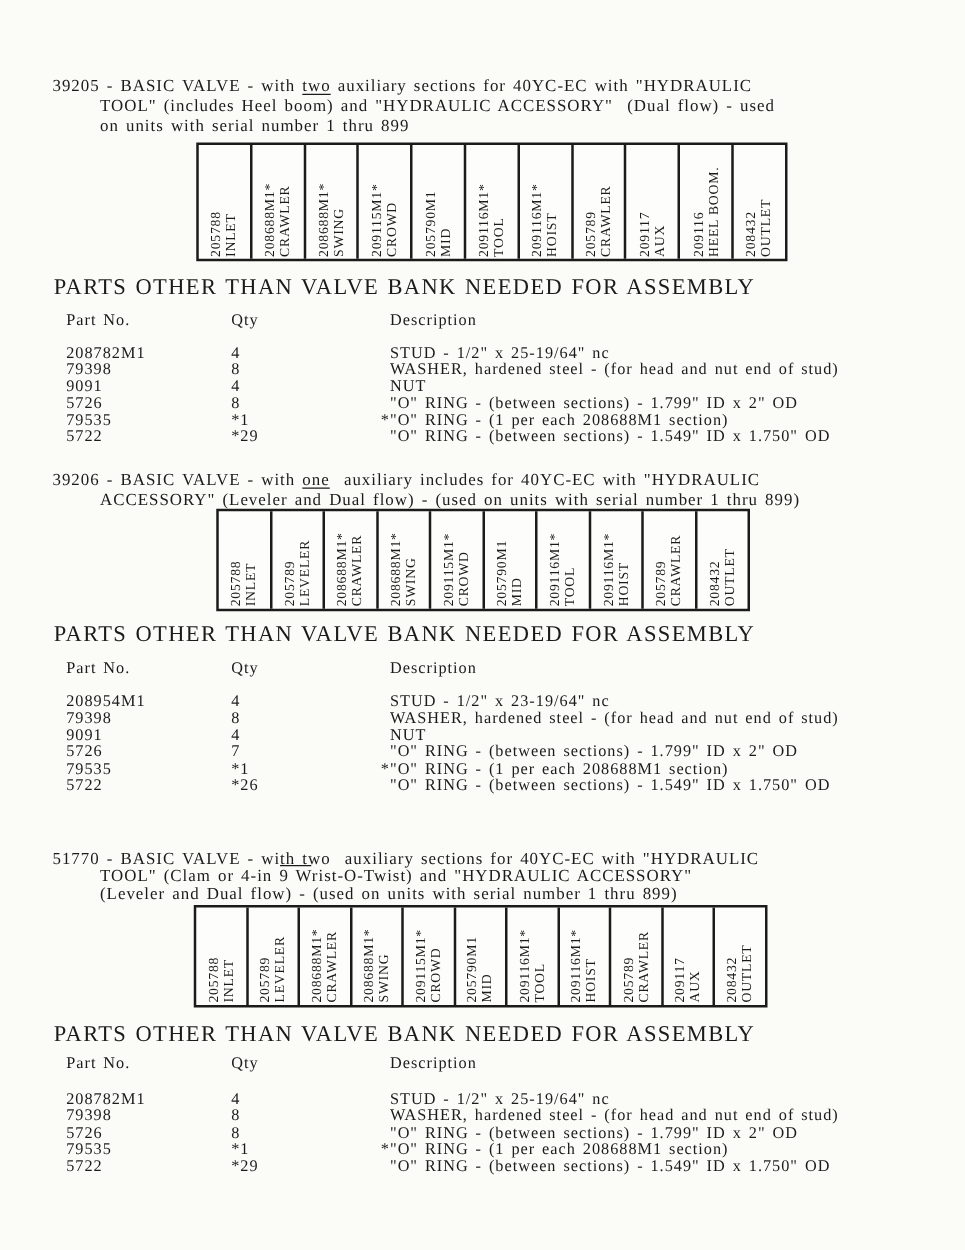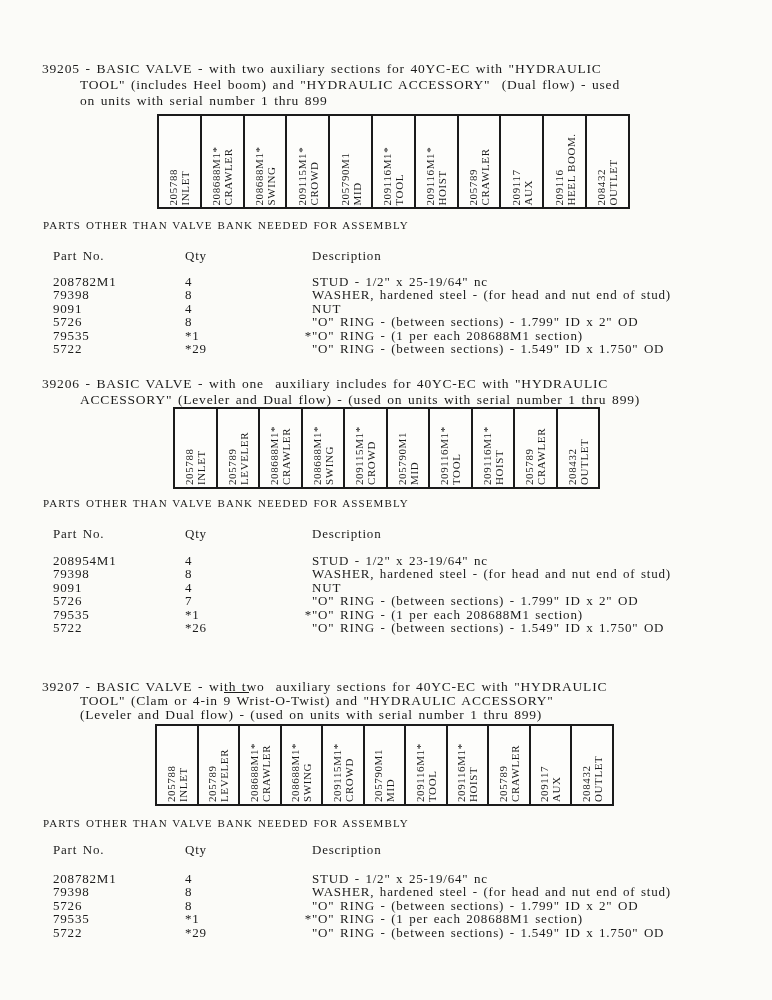--- a/index.html
+++ b/index.html
@@ -10,42 +10,42 @@
   }
   .sec{position:absolute;left:0;width:772px}
   .sec1{top:61px}.sec2{top:376px}.sec3{top:679px}
 
   .hl{position:absolute;white-space:pre;font-size:13.5px;letter-spacing:.8px;word-spacing:1.5px}
   .hl.l1{left:42px;top:0}
   .hl.l2{left:80px;top:16px}
   .hl.l3{left:80px;top:32px}
   .sec3 .hl.l2{top:14px}
   .sec3 .hl.l3{top:28px}
-  .um{text-underline-offset:2px}
+  .um{text-decoration:underline;text-underline-offset:2px}
   .om{border-top:1.5px solid #1b1b1b}
 
   .vtable{position:absolute;display:flex;border:2px solid #1b1b1b;background:#fdfdfb}
   .vcell{position:relative;border-left:2px solid #1b1b1b}
   .vcell:first-child{border-left:0}
   .sec1 .vcell{width:40.8px;height:91px}
   .sec2 .vcell{width:40.5px;height:78px}
   .sec3 .vcell{width:39.5px;height:78px}
   .sec1 .vtable{left:157px;top:53px}
   .sec2 .vtable{left:173px;top:31px}
   .sec3 .vtable{left:155px;top:45px}
   .vtext{
     position:absolute;left:50%;top:50%;
     transform:translate(-50%,-50%) rotate(-90deg);
     white-space:pre;text-align:left;
     font-size:11px;line-height:12px;letter-spacing:.6px;
   }
   .sec1 .vtext{width:87px}
   .sec2 .vtext,.sec3 .vtext{width:74px}
 
-  .pheading{position:absolute;left:43px;font-size:11px;letter-spacing:1.1px;word-spacing:1px;white-space:pre}
+  .pheading{position:absolute;left:43px;font-size:18px;letter-spacing:1.1px;word-spacing:1px;white-space:pre}
   .sec1 .pheading{top:158px}.sec2 .pheading{top:121px}.sec3 .pheading{top:138px}
 
   .cols,.prow{font-size:13px;letter-spacing:.8px;word-spacing:1.5px}
   .cols{position:absolute;left:0;width:100%;height:14px}
   .sec1 .cols{top:187px}.sec2 .cols{top:150px}.sec3 .cols{top:163px}
 
   .plist{position:absolute;left:0;width:100%}
   .sec1 .plist{top:213px}.sec2 .plist{top:177px}.sec3 .plist{top:192px}
   .prow{position:relative;height:13.4px}
 
@@ -235,21 +235,21 @@
       </div>
     <div class="prow">
         <span class="c-part">5722</span>
         <span class="c-qty">*26</span>
         <span class="c-desc"><i class="star"></i><span>"O" RING - (between sections) - 1.549" ID x 1.750" OD</span></span>
       </div>
   </div>
 </section>
 
 <section class="sec sec3">
-  <div class="hl l1"><span>39207 - BASIC VALVE - with two  auxiliary sections for 40YC-EC with "HYDRAULIC</span><span class="um"></span><span></span></div>
+  <div class="hl l1"><span>51770 - BASIC VALVE - with two  auxiliary sections for 40YC-EC with "HYDRAULIC</span><span class="um"></span><span></span></div>
   <div class="hl l2"><span>TOOL" (Clam or 4-in </span><span class="om">9 W</span><span>rist-O-Twist) and "HYDRAULIC ACCESSORY"</span></div>
   <div class="hl l3"><span>(Leveler and Dual flow) - (used on units with serial number 1 thru 899)</span></div>
 
   <div class="vtable">
     <div class="vcell">
         <span class="vtext">205788
 INLET</span>
       </div>
     <div class="vcell">
         <span class="vtext">205789

